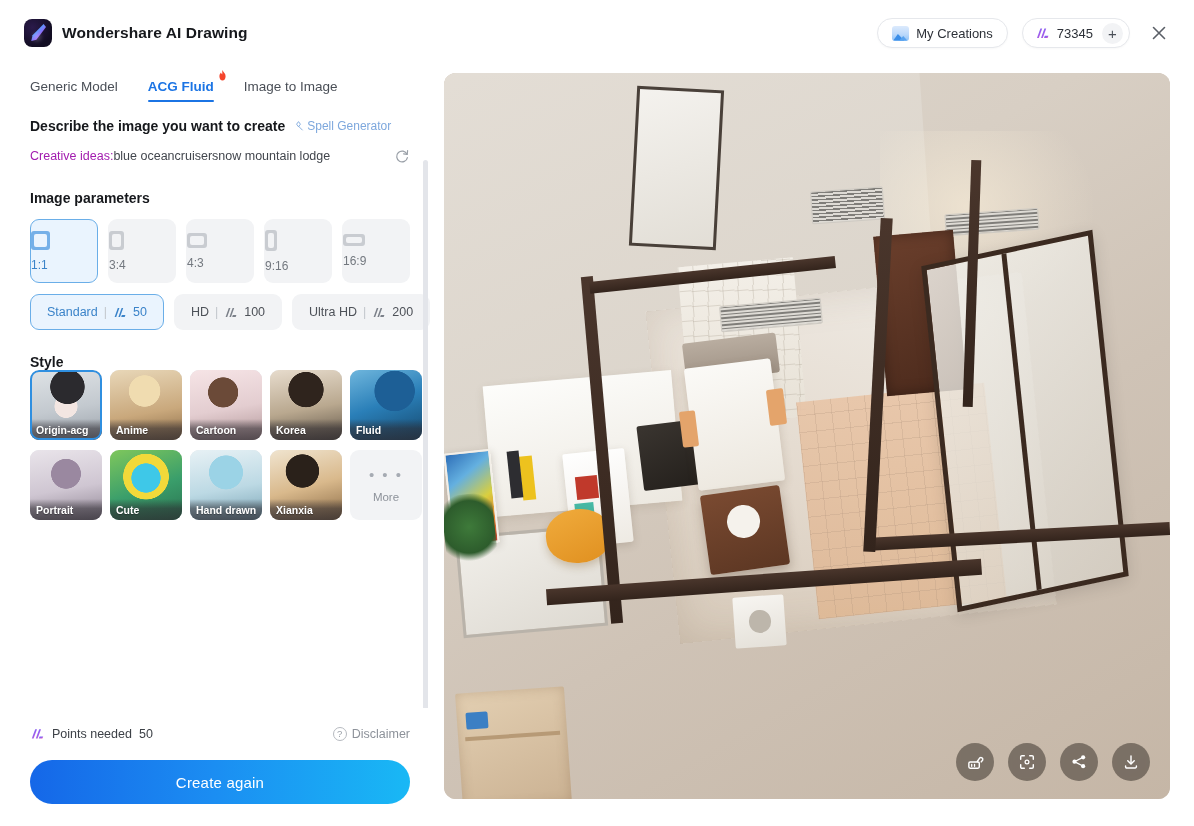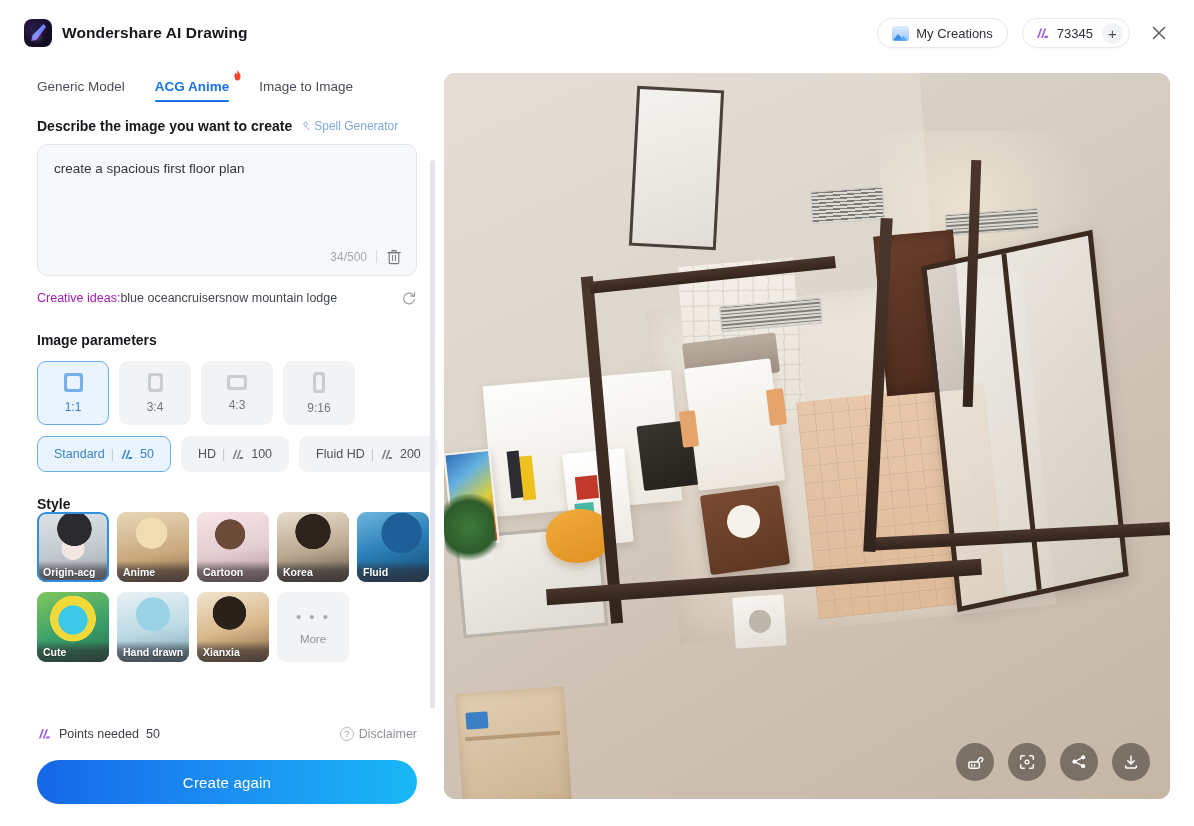--- a/index.html
+++ b/index.html
@@ -72,21 +72,21 @@
     display: flex; align-items: center; justify-content: center;
     font-size: 15px; color: #4a4f57; line-height: 1; margin-left: 2px;
   }
   .close-btn {
     width: 30px; height: 30px; display: flex; align-items: center; justify-content: center;
     cursor: pointer; color: #5a5f67; border-radius: 6px;
   }
 
   
   .left-panel {
-    position: absolute; left: 9px; top: 62px; width: 436px; height: 764px;
+    position: absolute; left: 2px; top: 62px; width: 436px; height: 764px;
     padding: 0 0 0 0;
   }
   .tabs {
     display: flex; align-items: flex-end; gap: 30px; padding-left: 28px; height: 40px;
   }
   .tab {
     font-size: 13.5px; color: #4a4f57; cursor: pointer; position: relative;
     padding-bottom: 8px; white-space: nowrap;
   }
   .tab.active { color: #1b74e4; font-weight: bold; }
@@ -143,21 +143,21 @@
   .idea + .idea { }
   .refresh-btn {
     margin-left: auto; width: 16px; height: 16px; color: #9aa0a8; cursor: pointer;
   }
 
   .block-title { margin-top: 24px; font-size: 14px; font-weight: bold; color: #16181c; }
 
   .ratio-row { margin-top: 13px; display: flex; gap: 10px; }
   .ratio-card {
     width: 72px; height: 64px; border-radius: 9px; background: #f2f3f5;
-    display: flex; flex-direction: column; align-items: center; justify-content: center;
+    display: flex; flex-direction: column; justify-content: center;
     gap: 8px; cursor: pointer; border: 1.5px solid transparent;
   }
   .ratio-card.active {
     background: #eaf4fe; border-color: #6aaee8;
   }
   .ratio-card .rl { font-size: 12px; color: #73787f; }
   .ratio-card.active .rl { color: #3a83c9; }
   .rshape {
     background: #c9ccd1; border-radius: 3px; position: relative;
   }
@@ -483,21 +483,21 @@
     </div>
   </div>
 
   <div class="left-panel">
 
     <div class="tabs">
       <div class="tab">
         <span>Generic Model</span>
       </div>
       <div class="tab active">
-        <span>ACG Anime</span>
+        <span>ACG Fluid</span>
         <svg class="fire-badge" viewBox="0 0 11 13">
           <path d="M5.5 0 C6.4 2.6 8.6 3.3 8.6 6.2 C8.6 8.9 7.2 10.6 5.5 10.6 C3.8 10.6 2.4 8.9 2.4 6.2 C2.4 4.6 3.3 3.7 4 2.6 C4.3 3.6 4.9 4.1 5.2 4.6 C5.5 3.1 5 1.5 5.5 0 Z" fill="#f5452c"></path>
         </svg>
       </div>
       <div class="tab">
         <span>Image to Image</span>
       </div>
     </div>
 
     <div class="scroll-area">
@@ -507,35 +507,20 @@
         <div class="section-title">Describe the image you want to create</div>
         <div class="spell-link">
           <svg class="spell-diamond" viewBox="0 0 11 11">
             <path d="M5.5 0.6 L7.4 3.2 L5.5 5.8 L3.6 3.2 Z" fill="none" stroke="#7ea8dd" stroke-width="0.9"></path>
             <path d="M5.5 5.2 L9.6 9.3" stroke="#7ea8dd" stroke-width="0.9" fill="none"></path>
           </svg>
           <span>Spell Generator</span>
         </div>
       </div>
 
-      <div class="textarea-box">
-        <div class="pt">create a spacious first floor plan</div>
-        <div class="ta-footer">
-          <span class="counter">34/500</span>
-          <span class="divider-v"></span>
-          <span class="trash-btn">
-            <svg width="16" height="17" viewBox="0 0 16 17" aria-hidden="true">
-              <rect x="3.2" y="4.6" width="9.6" height="11" rx="1.4" fill="none" stroke="currentColor" stroke-width="1.1"></rect>
-              <path d="M1.8 4.6 H14.2" stroke="currentColor" stroke-width="1.1" stroke-linecap="round"></path>
-              <path d="M6 4.6 V2.6 H10 V4.6" fill="none" stroke="currentColor" stroke-width="1.1"></path>
-              <path d="M6.6 7.4 V12.8 M9.4 7.4 V12.8" stroke="currentColor" stroke-width="1" stroke-linecap="round"></path>
-            </svg>
-          </span>
-        </div>
-      </div>
 
       <div class="ideas-row">
         <span class="ideas-label">Creative ideas:</span>
         <span class="idea" style="margin-left:0">blue ocean</span>
         <span class="idea">cruiser</span>
         <span class="idea">snow mountain lodge</span>
         <span class="refresh-btn">
           <svg width="16" height="16" viewBox="0 0 16 16" aria-hidden="true">
             <path d="M13 6.2 A5.4 5.4 0 1 0 13.4 9.6" fill="none" stroke="currentColor" stroke-width="1.2" stroke-linecap="round"></path>
             <path d="M13.6 2.6 L13.2 6.4 L9.6 5.9" fill="none" stroke="currentColor" stroke-width="1.2" stroke-linecap="round" stroke-linejoin="round"></path>
@@ -554,20 +539,24 @@
           <span class="rshape rs-3-4"></span>
           <span class="rl">3:4</span>
         </div>
         <div class="ratio-card">
           <span class="rshape rs-4-3"></span>
           <span class="rl">4:3</span>
         </div>
         <div class="ratio-card">
           <span class="rshape rs-9-16"></span>
           <span class="rl">9:16</span>
+        </div>
+        <div class="ratio-card">
+          <span class="rshape rs-16-9"></span>
+          <span class="rl">16:9</span>
         </div>
       </div>
 
       <div class="quality-row">
         <div class="quality-card active">
           <span>Standard</span>
           <span class="q-sep">|</span>
           <span class="q-coin">
             <svg width="14" height="13" viewBox="0 0 14 13">
               <path d="M1.6 11 L4.8 2.1 L6.4 2.1 L3.2 11 Z" fill="#3a83c9"></path>
@@ -585,21 +574,21 @@
             <svg width="14" height="13" viewBox="0 0 14 13">
               <path d="M1.6 11 L4.8 2.1 L6.4 2.1 L3.2 11 Z" fill="#7b8089"></path>
               <path d="M5.4 11 L8.6 2.1 L10.2 2.1 L7 11 Z" fill="#7b8089"></path>
               <path d="M8.8 9 L12.4 9 L11.7 11 L8.2 11 Z" fill="#7b8089"></path>
             </svg>
           </span>
           <span>100</span>
         </div>
 
         <div class="quality-card">
-          <span>Fluid HD</span>
+          <span>Ultra HD</span>
           <span class="q-sep">|</span>
           <span class="q-coin">
             <svg width="14" height="13" viewBox="0 0 14 13">
               <path d="M1.6 11 L4.8 2.1 L6.4 2.1 L3.2 11 Z" fill="#7b8089"></path>
               <path d="M5.4 11 L8.6 2.1 L10.2 2.1 L7 11 Z" fill="#7b8089"></path>
               <path d="M8.8 9 L12.4 9 L11.7 11 L8.2 11 Z" fill="#7b8089"></path>
             </svg>
           </span>
           <span>200</span>
         </div>
@@ -637,20 +626,26 @@
           <div class="cap">Korea</div>
         </div>
 
         <div class="style-card">
           <div class="thumb" style="background:
             radial-gradient(circle at 62% 30%, #1d5f96 0%, #1d5f96 30%, transparent 31%),
             linear-gradient(160deg,#6fb6dd 0%, #2a7fb8 48%, #16496e 100%);"></div>
           <div class="cap">Fluid</div>
         </div>
 
+        <div class="style-card">
+          <div class="thumb" style="background:
+            radial-gradient(circle at 50% 34%, #9a88a0 0%, #9a88a0 25%, transparent 26%),
+            linear-gradient(170deg,#e9e4ea 0%, #cfc6d2 55%, #8e8492 100%);"></div>
+          <div class="cap">Portrait</div>
+        </div>
 
         <div class="style-card">
           <div class="thumb" style="background:
             radial-gradient(circle at 50% 40%, #3ec8e8 0%, #3ec8e8 26%, transparent 27%),
             radial-gradient(circle at 50% 38%, #f2d93a 0%, #f2d93a 40%, transparent 41%),
             linear-gradient(160deg,#7fc75c 0%, #3a9e6b 55%, #2b7351 100%);"></div>
           <div class="cap">Cute</div>
         </div>
 
         <div class="style-card">

